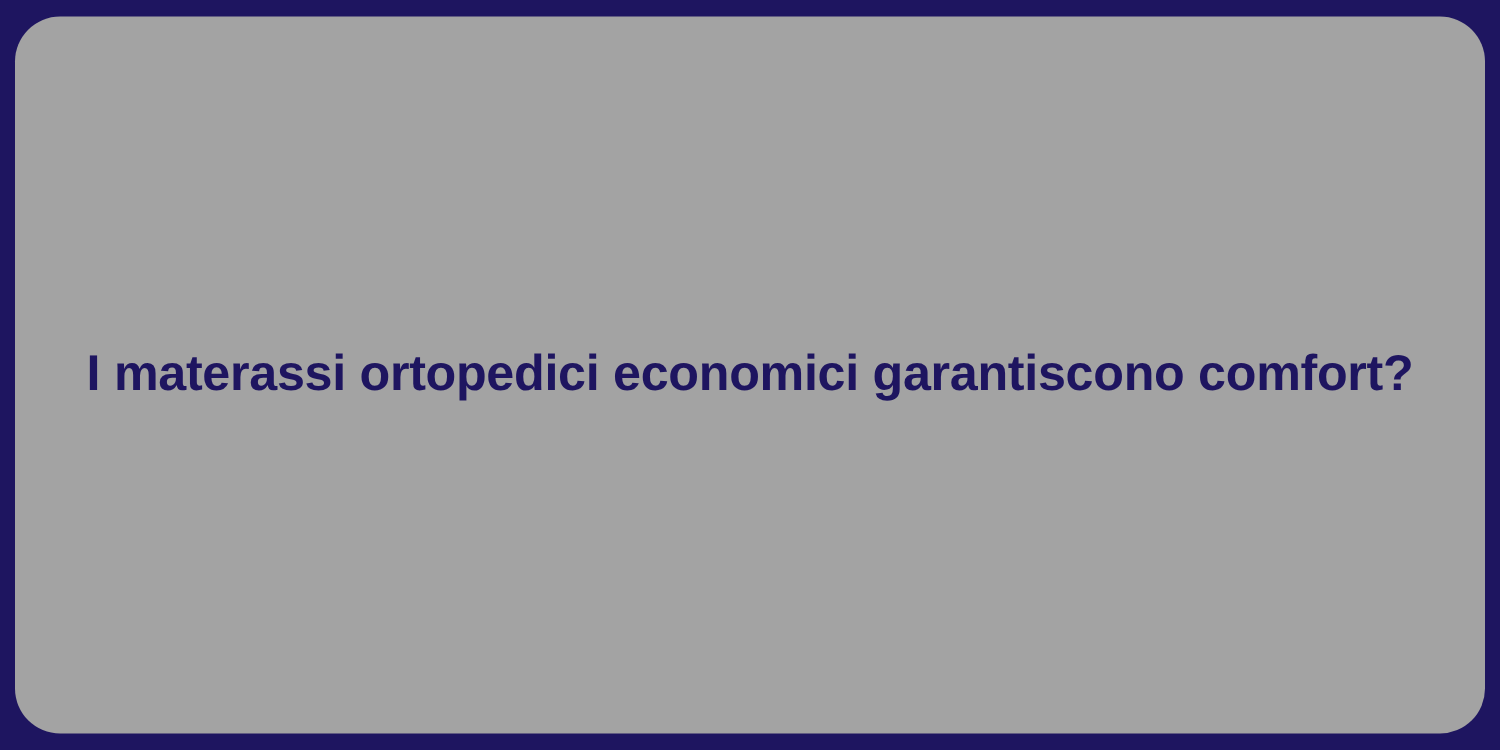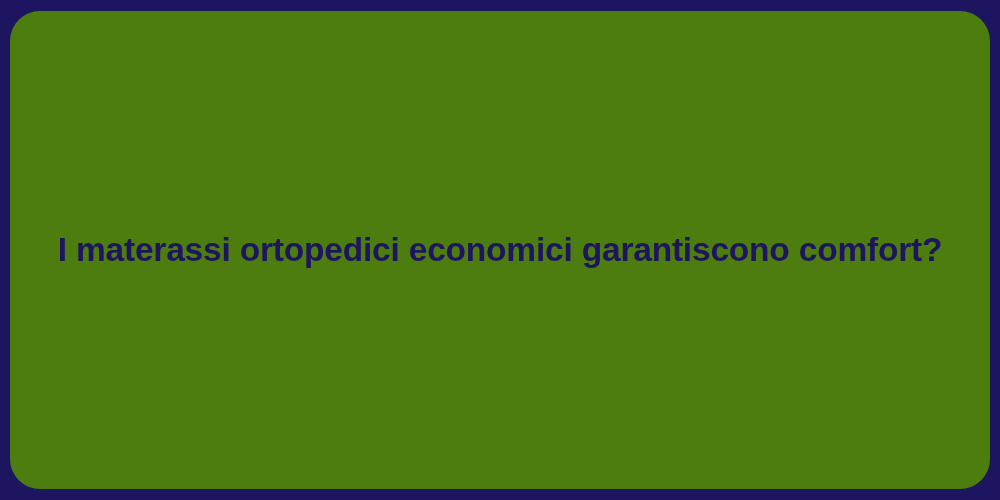--- a/index.html
+++ b/index.html
@@ -22,21 +22,21 @@
     height: 500px;
     background: #1e1560;
     padding: 11px 10px;
   }
 
   
   .card-panel {
     box-sizing: border-box;
     width: 100%;
     height: 100%;
-    background: #4d7c0f;
+    background: #a3a3a3;
     border-radius: 30px;
     display: flex;
     align-items: center;
     justify-content: center;
     padding: 0 70px;
   }
 
   .card-heading {
     margin: 0;
     color: #1e1560;

